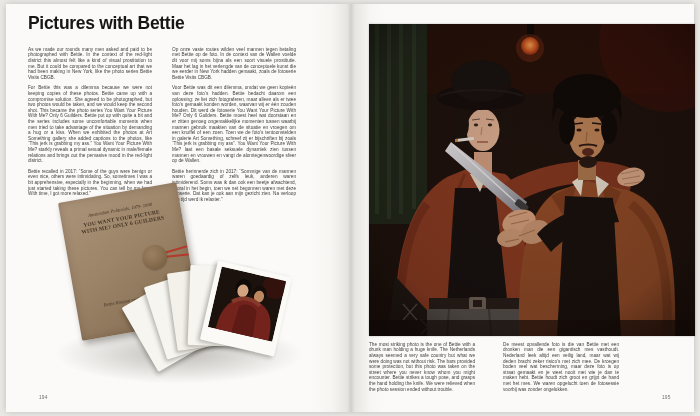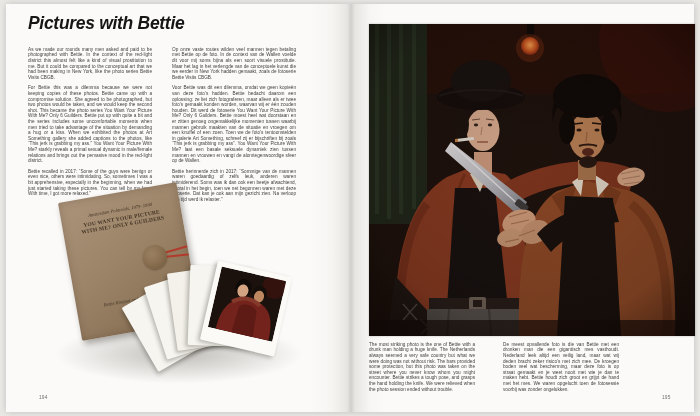--- a/index.html
+++ b/index.html
@@ -15,21 +15,21 @@
   }
   .page{position:absolute;top:0;height:408px;}
   .page-left{left:0;width:344px;background:linear-gradient(to right,#fbfaf8 88%,#f3f1ee);}
   .page-right{left:344px;width:344px;background:linear-gradient(to left,#fbfaf8 90%,#f2f0ed);}
   .gutter{
     position:absolute;left:326px;top:0;width:38px;height:408px;pointer-events:none;
     background:linear-gradient(to right,rgba(0,0,0,0),rgba(0,0,0,.05) 40%,rgba(0,0,0,.14) 50%,rgba(0,0,0,.05) 60%,rgba(0,0,0,0));
   }
   .page-title{
     position:absolute;left:22px;top:9px;
-    font-size:17.5px;font-weight:700;letter-spacing:-.3px;color:#161616;font-style:italic;
+    font-size:17.5px;font-weight:700;letter-spacing:-.3px;color:#161616;
   }
   
   .micro-col{position:absolute;}
   .micro{
     transform:scale(.5);transform-origin:0 0;
     font-size:9.4px;line-height:11.2px;color:#3e3e3e;
     text-align:justify;
   }
   .micro p{margin:0 0 10px 0;}
   .pagenum{position:absolute;font-size:4.8px;color:#6e6e6e;letter-spacing:.2px;}

